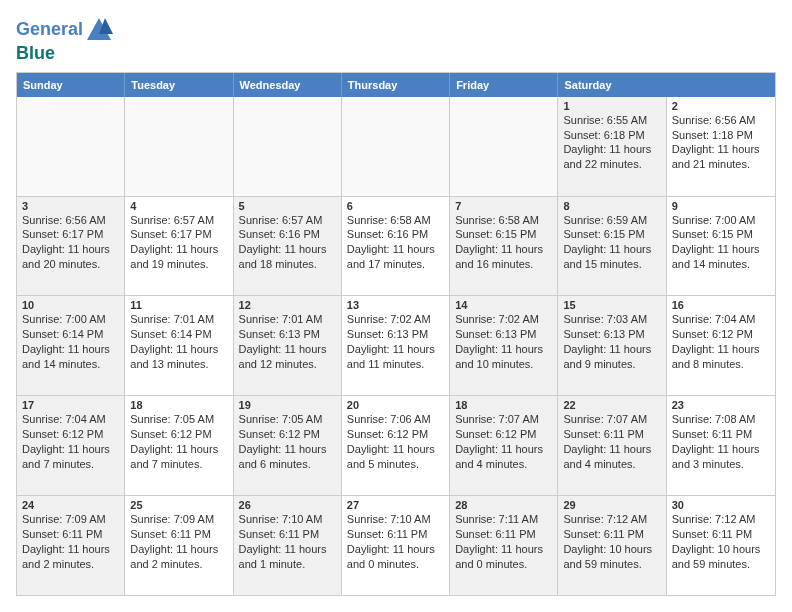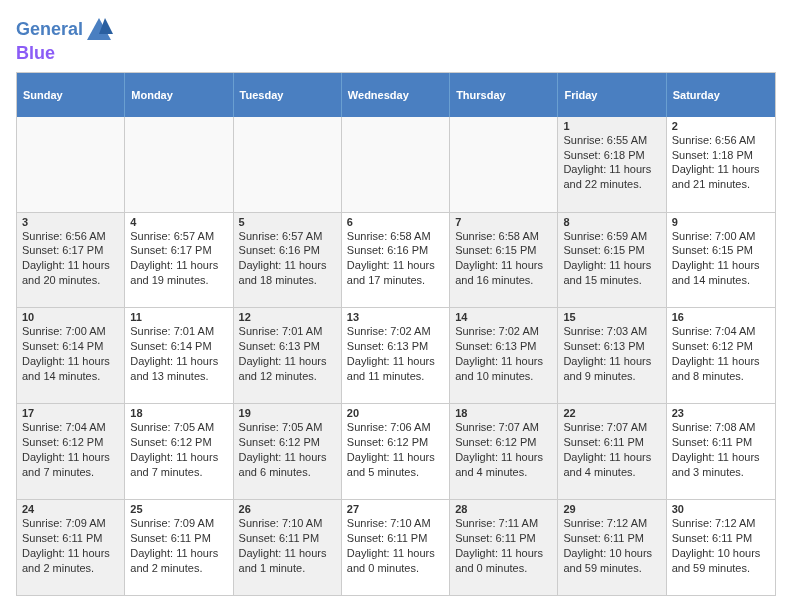--- a/index.html
+++ b/index.html
@@ -61,21 +61,21 @@
     }
     .cal-header {
       display: grid;
       grid-template-columns: repeat(7, 1fr);
       background: #4a7fc1;
     }
     .cal-header-cell {
       color: #fff;
       font-size: 11px;
       font-weight: bold;
-      padding: 16px 6px;
+      padding: 6px 6px;
       border-right: 1px solid #6a9fd1;
     }
     .cal-header-cell:last-child { border-right: none; }
     .cal-body {
       flex: 1;
       display: flex;
       flex-direction: column;
     }
     .cal-row {
       display: grid;
@@ -113,34 +113,33 @@
 
 <div class="page">
   <div class="header">
     <div class="logo">
       <div>
         <div class="logo-text">
           <span style="color:#4a7fc1;">General</span><svg class="logo-icon" viewBox="0 0 28 28" style="display:inline;vertical-align:middle;margin-left:2px;">
               <polygon points="14,2 26,24 2,24" fill="#4a7fc1"></polygon>
               <polygon points="20,2 28,18 14,18" fill="#2a5fa0"></polygon>
             </svg><br>
-          <span style="color:#8b5cf6;font-size:18px;font-weight:bold;margin-top:44px;">Blue</span>
+          <span style="color:#0f766e;font-size:18px;font-weight:bold;margin-top:44px;">Blue</span>
         </div>
       </div>
     </div>
     <div class="title-area">
       <div class="month-title"></div>
       <div class="location"></div>
     </div>
   </div>
 
   <div class="calendar">
     <div class="cal-header" id="cal-header">
         <div class="cal-header-cell">Sunday</div>
-        <div class="cal-header-cell">Monday</div>
         <div class="cal-header-cell">Tuesday</div>
         <div class="cal-header-cell">Wednesday</div>
         <div class="cal-header-cell">Thursday</div>
         <div class="cal-header-cell">Friday</div>
         <div class="cal-header-cell">Saturday</div>
       </div>
     <div class="cal-body" id="cal-body">
         <div class="cal-row">
           <div class="cal-cell empty"></div>
           <div class="cal-cell empty"></div>

